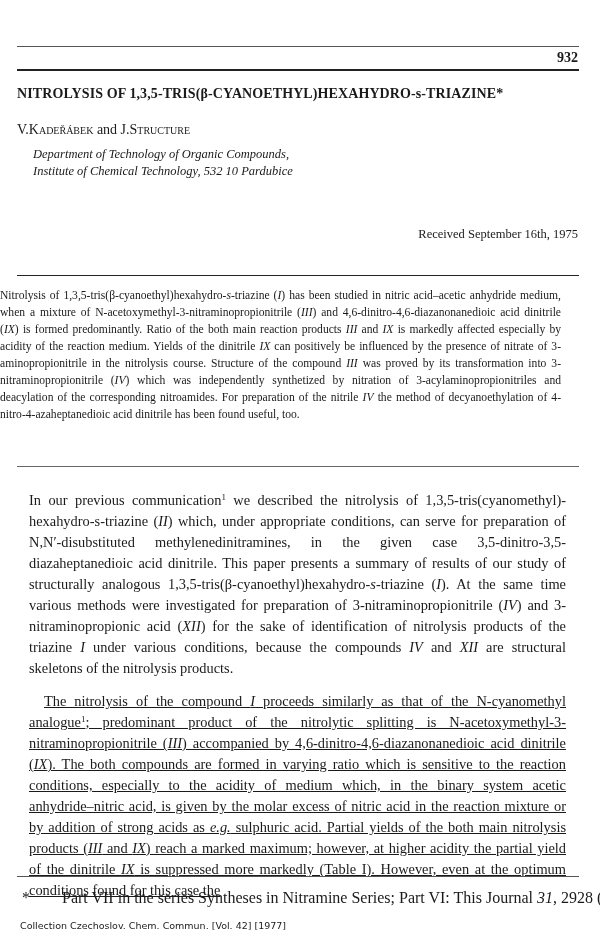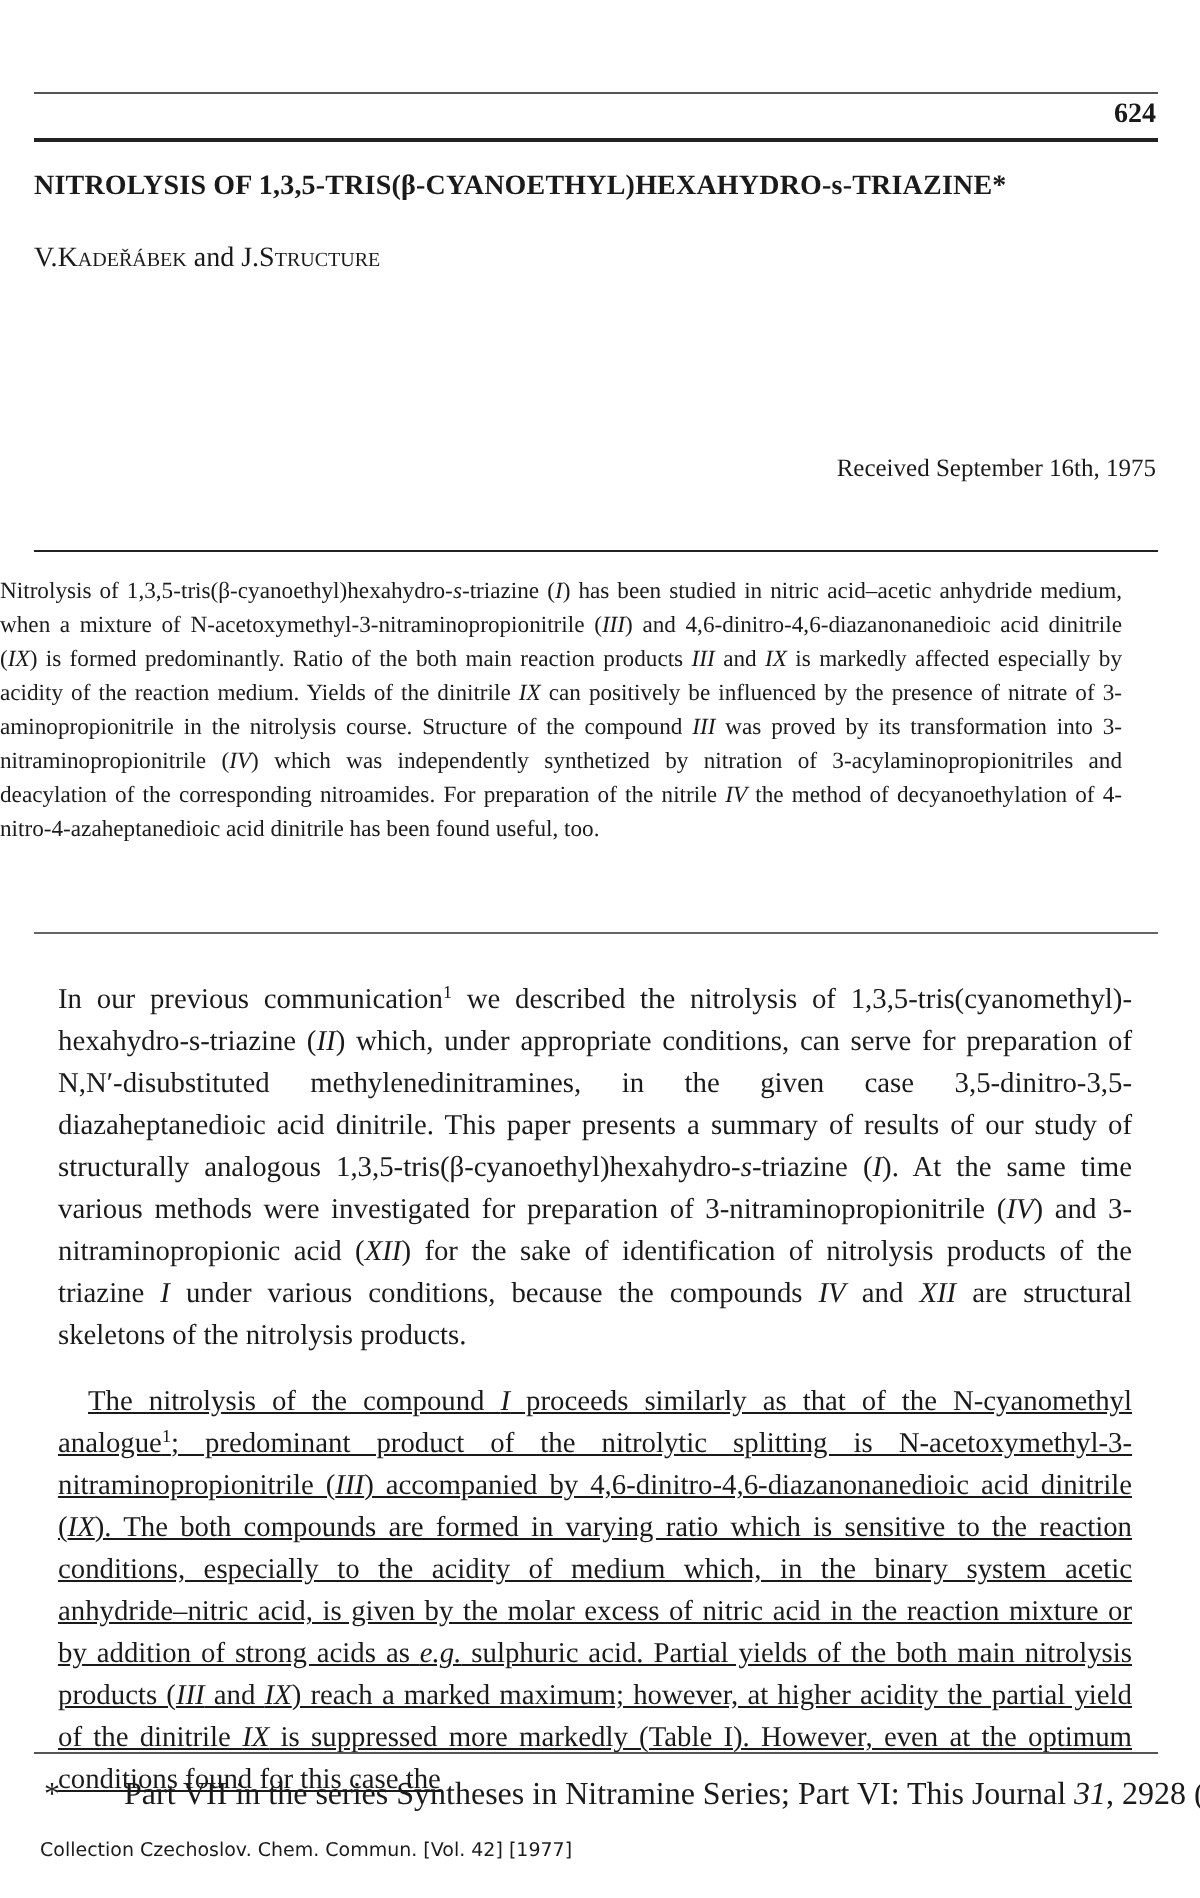--- a/index.html
+++ b/index.html
@@ -24,30 +24,32 @@
   #footnote { top: 889px; left: 22px; width: 556px; font-size: 16px; white-space: nowrap; }
   #footnote .mark { display: inline-block; width: 40px; }
   #footer { top: 920px; left: 20px; font-family: "DejaVu Sans", sans-serif; font-size: 9.5px; }
   i, .it { font-style: italic; }
   sup { font-size: 9px; vertical-align: 5px; line-height: 0; }
 </style>
 </head>
 <body>
 
 <div class="rule" id="rule-top"></div>
-<div class="abs" id="page-number">624</div>
+<div class="abs" id="page-number">932</div>
 <div class="rule" id="rule-head"></div>
 
 <div class="abs" id="title">NITROLYSIS OF 1,3,5-TRIS(β-CYANOETHYL)HEXAHYDRO-s-TRIAZINE*</div>
 
 <div class="abs" id="authors">
   <span><span>V.</span><span class="sc">Kadeřábek</span></span><span> and </span><span><span>J.</span><span class="sc">Structure</span></span>
 </div>
 
 <div class="abs" id="affiliation">
+  <div>Department of Technology of Organic Compounds,</div>
+  <div>Institute of Chemical Technology, 532 10 Pardubice</div>
 </div>
 
 <div class="abs" id="received">Received September 16th, 1975</div>
 
 <div class="rule" id="rule-abs-top"></div>
 <div class="abs" id="abstract"><span>Nitrolysis of 1,3,5-tris(β-cyanoethyl)hexahydro-</span><i>s</i><span>-triazine (</span><i>I</i><span>) has been studied in nitric acid–acetic anhydride medium, when a mixture of N-acetoxymethyl-3-nitraminopropionitrile (</span><i>III</i><span>) and 4,6-dinitro-4,6-diazanonanedioic acid dinitrile (</span><i>IX</i><span>) is formed predominantly. Ratio of the both main reaction products </span><i>III</i><span> and </span><i>IX</i><span> is markedly affected especially by acidity of the reaction medium. Yields of the dinitrile </span><i>IX</i><span> can positively be influenced by the presence of nitrate of 3-aminopropionitrile in the nitrolysis course. Structure of the compound </span><i>III</i><span> was proved by its transformation into 3-nitraminopropionitrile (</span><i>IV</i><span>) which was independently synthetized by nitration of 3-acylaminopropionitriles and deacylation of the corresponding nitroamides. For preparation of the nitrile </span><i>IV</i><span> the method of decyanoethylation of 4-nitro-4-azaheptanedioic acid dinitrile has been found useful, too.</span></div>
 <div class="rule" id="rule-abs-bottom"></div>
 
 <div class="abs" id="body">
   <p><span>In our previous communication</span><sup>1</sup><span> we described the nitrolysis of 1,3,5-tris(cyanomethyl)-hexahydro-s-triazine (</span><i>II</i><span>) which, under appropriate conditions, can serve for preparation of N,N′-disubstituted methylenedinitramines, in the given case 3,5-dinitro-3,5-diazaheptanedioic acid dinitrile. This paper presents a summary of results of our study of structurally analogous 1,3,5-tris(β-cyanoethyl)hexahydro-</span><i>s</i><span>-triazine (</span><i>I</i><span>). At the same time various methods were investigated for preparation of 3-nitraminopropionitrile (</span><i>IV</i><span>) and 3-nitraminopropionic acid (</span><i>XII</i><span>) for the sake of identification of nitrolysis products of the triazine </span><i>I</i><span> under various conditions, because the compounds </span><i>IV</i><span> and </span><i>XII</i><span> are structural skeletons of the nitrolysis products.</span></p>

